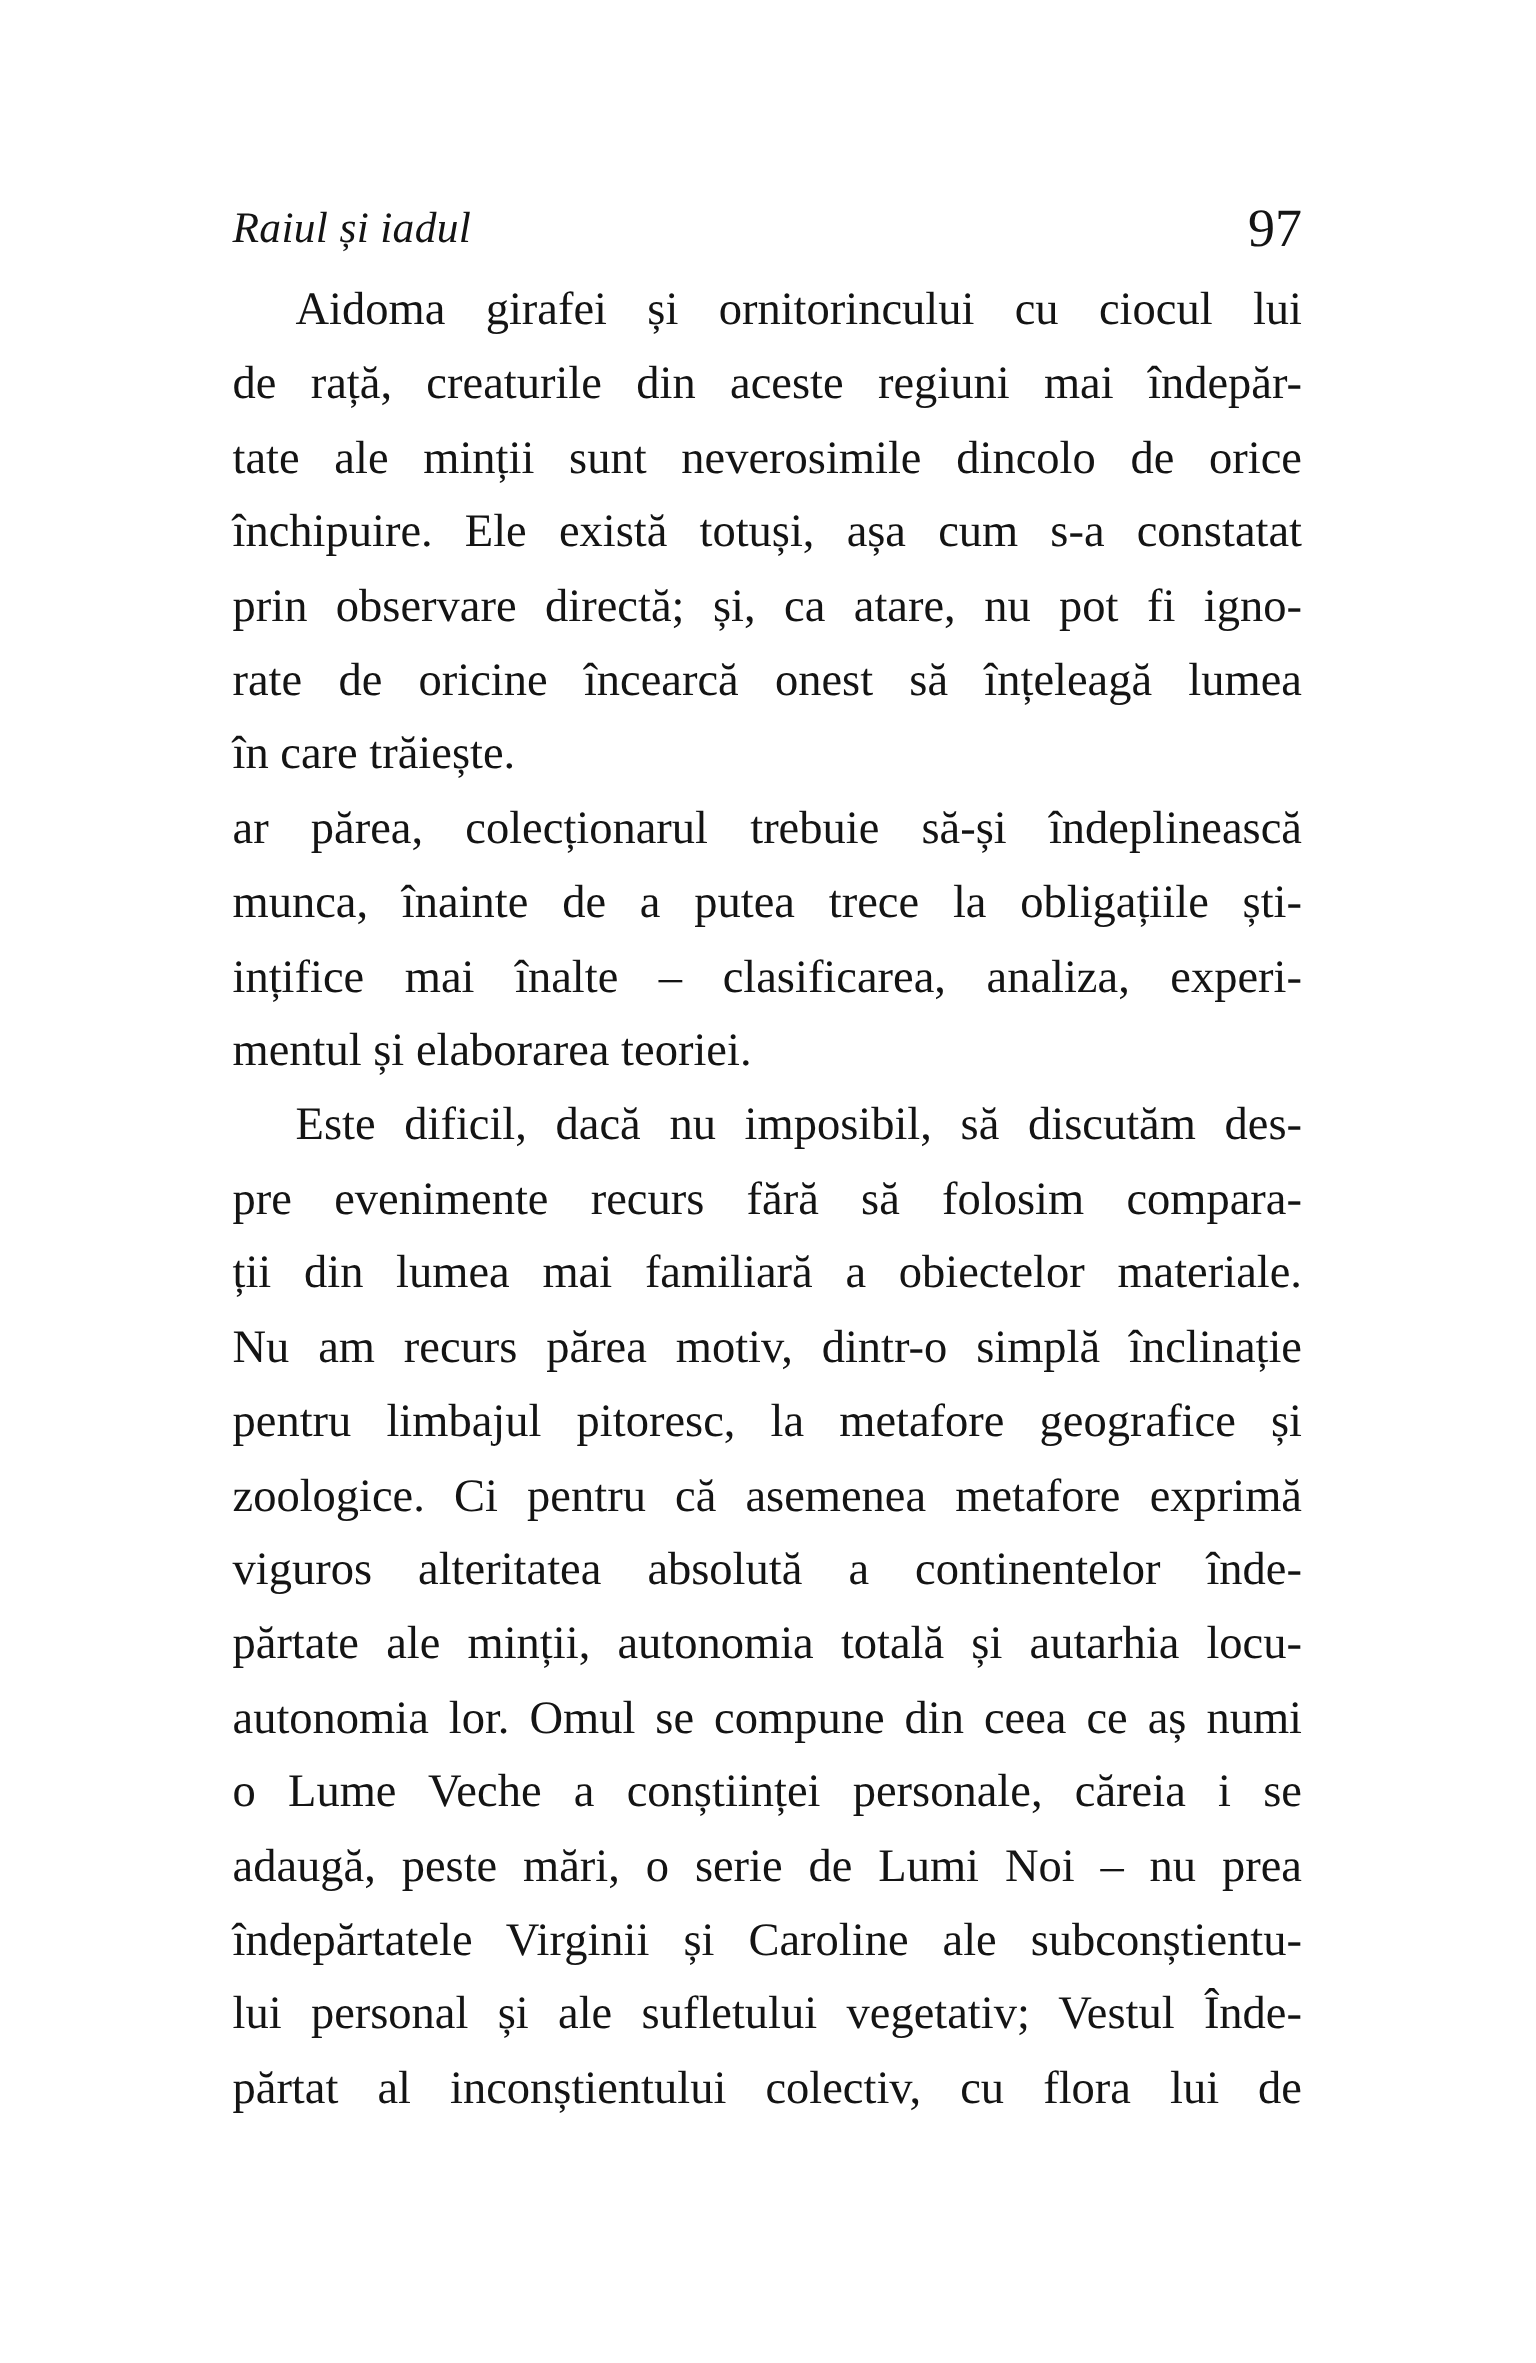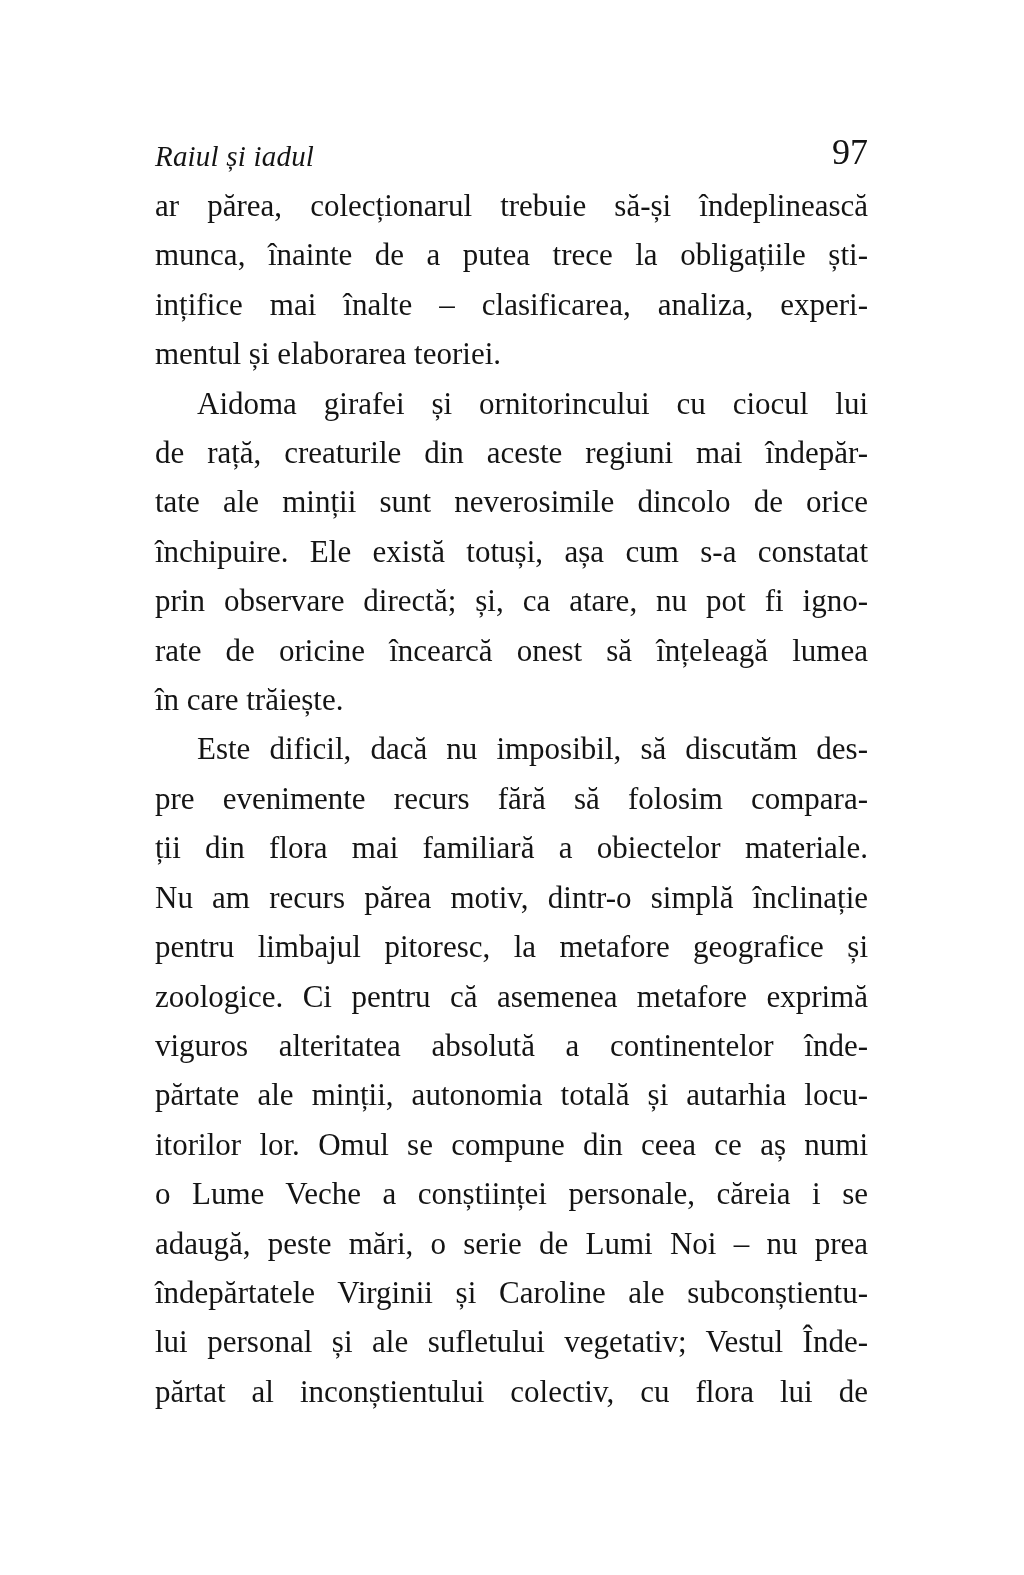--- a/index.html
+++ b/index.html
@@ -20,21 +20,21 @@
     inset: 0;
     background: #ffffff;
   }
   .running-header {
     position: absolute;
     left: 155px;
     width: 713px;
     top: 131px;
     display: flex;
     justify-content: space-between;
-    align-items: flex-end;
+    align-items: center;
   }
   .header-title {
     font-style: italic;
     font-size: 29px;
     letter-spacing: 0.2px;
   }
   .page-number {
     font-style: normal;
     font-size: 36px;
   }
@@ -63,44 +63,44 @@
 </head>
 <body>
 
 <div class="page">
   <div class="running-header">
     <span class="header-title">Raiul și iadul</span>
     <span class="page-number">97</span>
   </div>
   <div class="body-text">
       <div class="paragraph">
-        <div class="line">ar părea, colecționarul trebuie să-și îndeplinească</div>
-        <div class="line">munca, înainte de a putea trece la obligațiile ști-</div>
-        <div class="line">ințifice mai înalte – clasificarea, analiza, experi-</div>
-        <div class="line endpara">mentul și elaborarea teoriei.</div>
-      </div>
-      <div class="paragraph">
         <div class="line indent">Aidoma girafei și ornitorincului cu ciocul lui</div>
         <div class="line">de rață, creaturile din aceste regiuni mai îndepăr-</div>
         <div class="line">tate ale minții sunt neverosimile dincolo de orice</div>
         <div class="line">închipuire. Ele există totuși, așa cum s-a constatat</div>
         <div class="line">prin observare directă; și, ca atare, nu pot fi igno-</div>
         <div class="line">rate de oricine încearcă onest să înțeleagă lumea</div>
         <div class="line endpara">în care trăiește.</div>
       </div>
       <div class="paragraph">
+        <div class="line">ar părea, colecționarul trebuie să-și îndeplinească</div>
+        <div class="line">munca, înainte de a putea trece la obligațiile ști-</div>
+        <div class="line">ințifice mai înalte – clasificarea, analiza, experi-</div>
+        <div class="line endpara">mentul și elaborarea teoriei.</div>
+      </div>
+      <div class="paragraph">
         <div class="line indent">Este dificil, dacă nu imposibil, să discutăm des-</div>
         <div class="line">pre evenimente recurs fără să folosim compara-</div>
-        <div class="line">ții din flora mai familiară a obiectelor materiale.</div>
+        <div class="line">ții din lumea mai familiară a obiectelor materiale.</div>
         <div class="line">Nu am recurs părea motiv, dintr-o simplă înclinație</div>
         <div class="line">pentru limbajul pitoresc, la metafore geografice și</div>
         <div class="line">zoologice. Ci pentru că asemenea metafore exprimă</div>
         <div class="line">viguros alteritatea absolută a continentelor înde-</div>
         <div class="line">părtate ale minții, autonomia totală și autarhia locu-</div>
-        <div class="line">itorilor lor. Omul se compune din ceea ce aș numi</div>
+        <div class="line">autonomia lor. Omul se compune din ceea ce aș numi</div>
         <div class="line">o Lume Veche a conștiinței personale, căreia i se</div>
         <div class="line">adaugă, peste mări, o serie de Lumi Noi – nu prea</div>
         <div class="line">îndepărtatele Virginii și Caroline ale subconștientu-</div>
         <div class="line">lui personal și ale sufletului vegetativ; Vestul Înde-</div>
         <div class="line">părtat al inconștientului colectiv, cu flora lui de</div>
       </div>
     </div>
 </div>
 
 </body></html>

